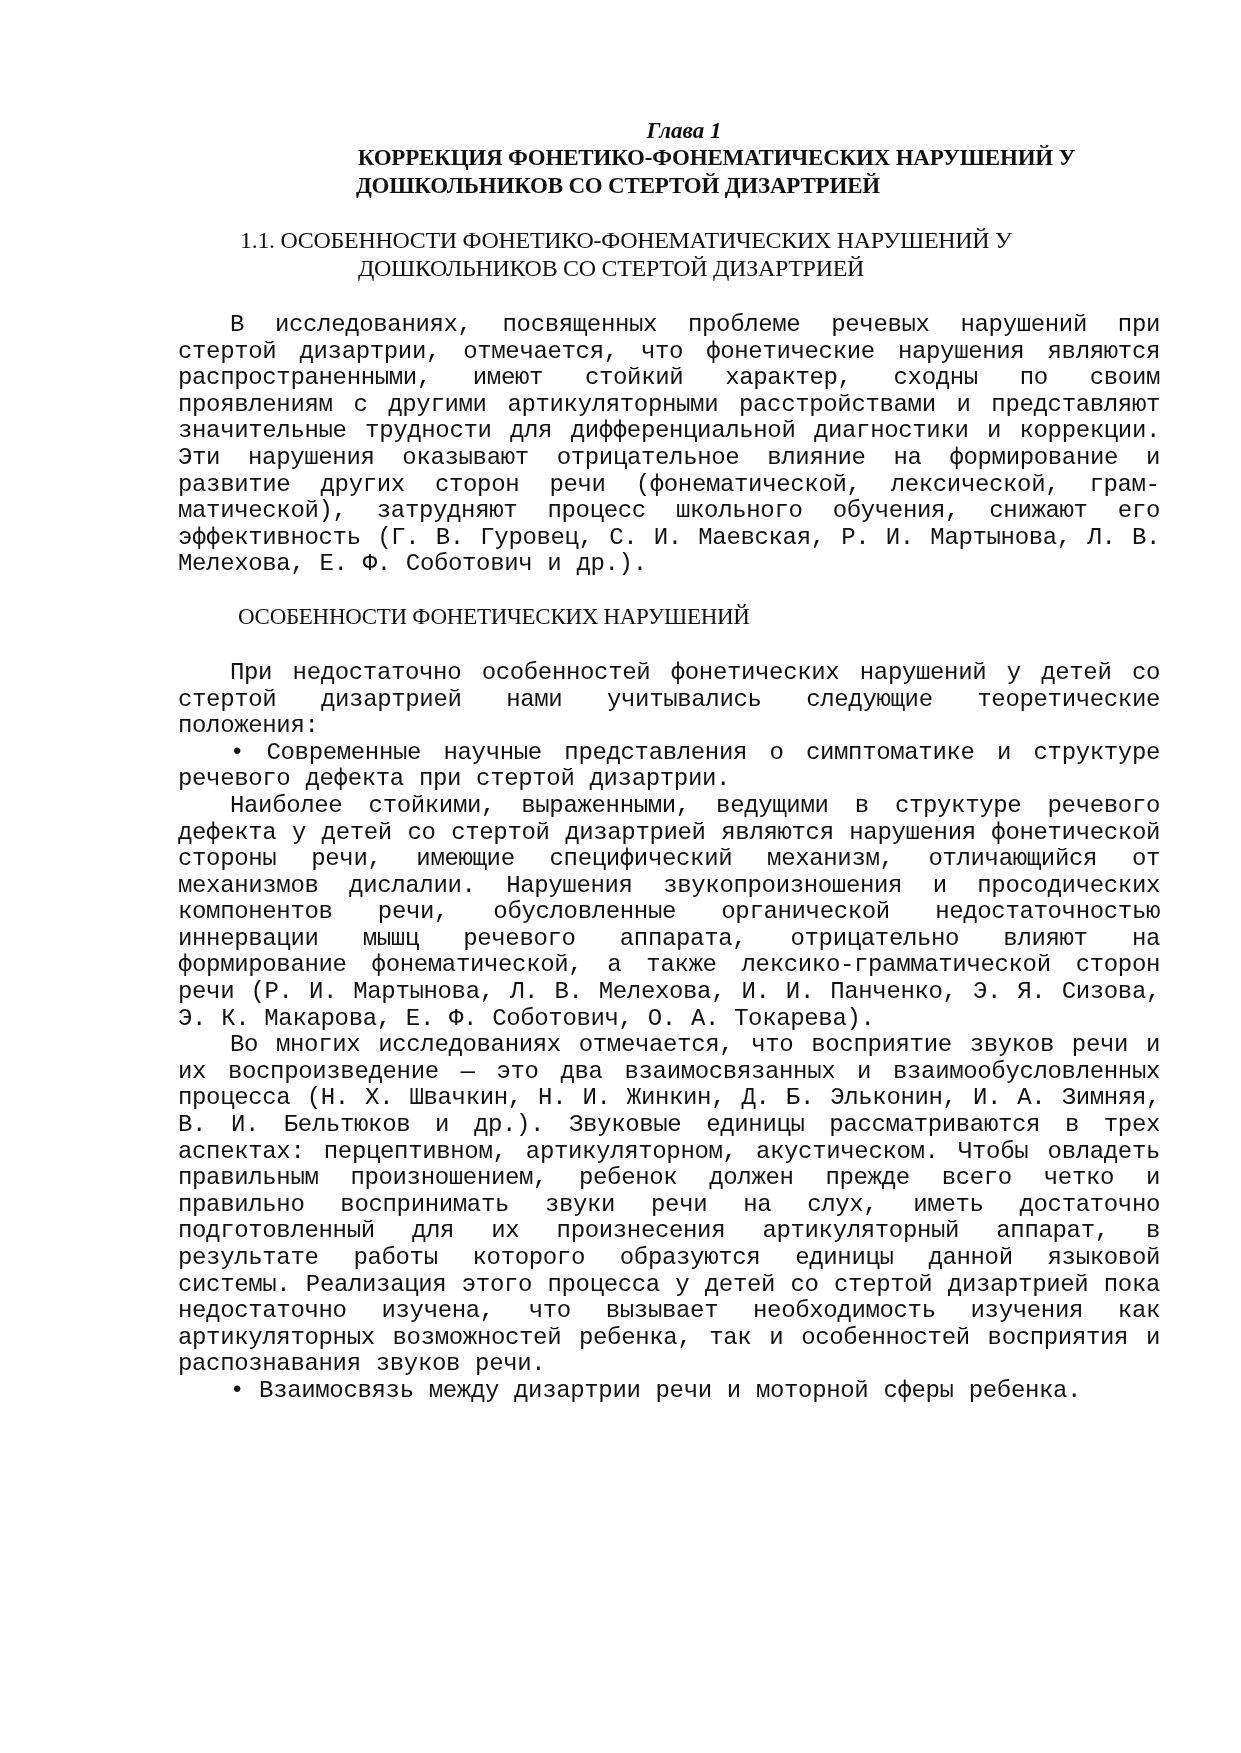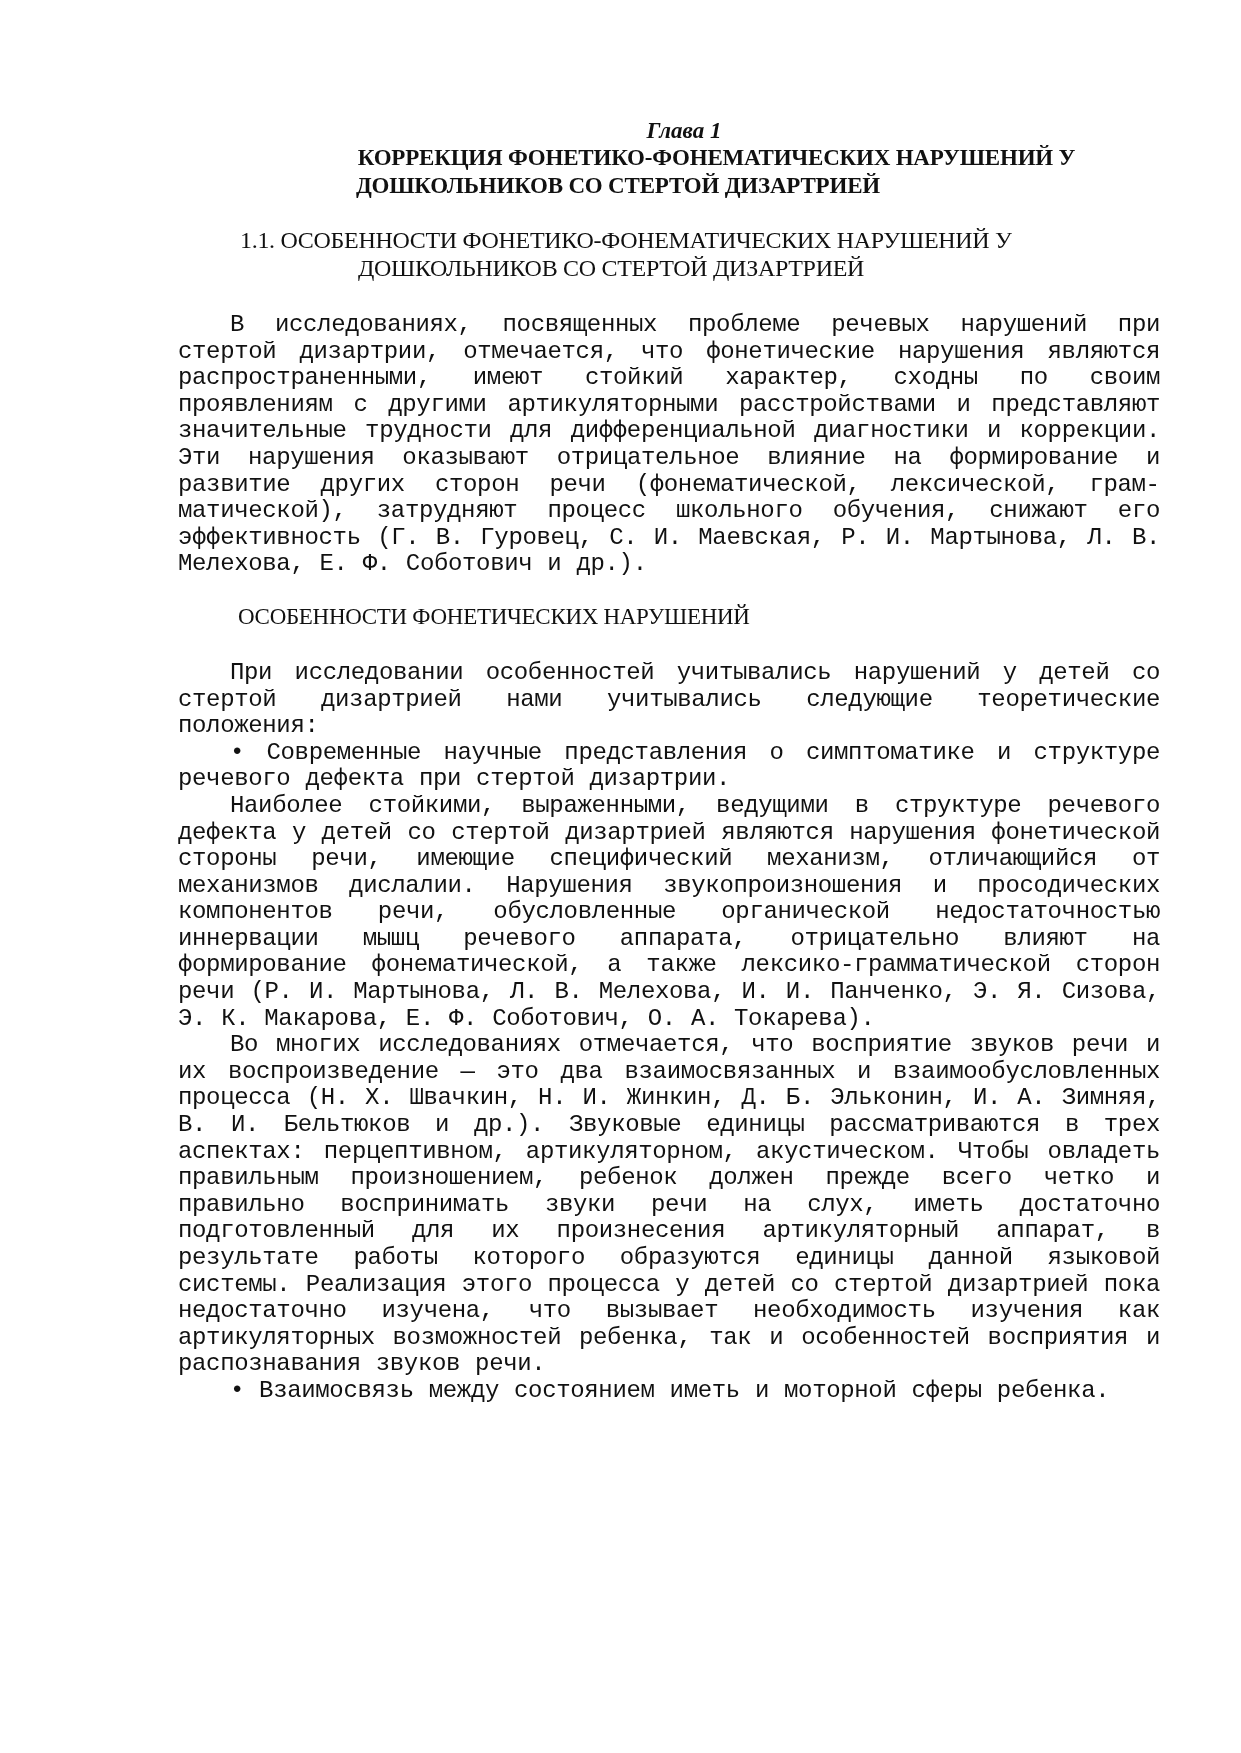--- a/index.html
+++ b/index.html
@@ -49,18 +49,18 @@
 
   <h2 class="section-title" style="font-weight:normal;margin-bottom:0;">
     <span class="l1">1.1. ОСОБЕННОСТИ ФОНЕТИКО-ФОНЕМАТИЧЕСКИХ НАРУШЕНИЙ У</span>
     <span class="l2">ДОШКОЛЬНИКОВ СО СТЕРТОЙ ДИЗАРТРИЕЙ</span>
   </h2>
 
   <p class="para first">В исследованиях, посвященных проблеме речевых нарушений при стертой дизартрии, отмечается, что фонетические нарушения являются распространенными, имеют стойкий характер, сходны по своим проявлениям с другими артикуляторными расстройствами и представляют значительные трудности для дифференциальной диагностики и коррекции. Эти нарушения оказывают отрицательное влияние на формирование и развитие других сторон речи (фонематической, лексической, грам­матической), затрудняют процесс школьного обучения, снижают его эффективность (Г. В. Гуровец, С. И. Маевская, Р. И. Мартынова, Л. В. Мелехова, Е. Ф. Соботович и др.).</p>
 
   <h3 class="subsection-title" style="font-weight:normal;">ОСОБЕННОСТИ ФОНЕТИЧЕСКИХ НАРУШЕНИЙ</h3>
 
-  <p class="para after-sub">При исследовании особенностей учитывались нарушений у детей со стертой дизартрией нами учитывались следующие теоретические положения:</p>
+  <p class="para after-sub">При недостаточно особенностей фонетических нарушений у детей со стертой дизартрией нами учитывались следующие теоретические положения:</p>
   <p class="para">• Современные научные представления о симптоматике и структуре речевого дефекта при стертой дизартрии.</p>
   <p class="para">Наиболее стойкими, выраженными, ведущими в структуре речевого дефекта у детей со стертой дизартрией являются нарушения фонетической стороны речи, имеющие специфический механизм, отличающийся от механизмов дислалии. Нарушения звукопроизношения и просодических компонентов речи, обусловленные органической недостаточностью иннервации мышц речевого аппарата, отрицательно влияют на формирование фонематической, а также лексико-грамматической сторон речи (Р. И. Мартынова, Л. В. Мелехова, И. И. Панченко, Э. Я. Сизова, Э. К. Макарова, Е. Ф. Соботович, О. А. Токарева).</p>
   <p class="para">Во многих исследованиях отмечается, что восприятие звуков речи и их воспроизведение — это два взаимосвязанных и взаимообусловленных процесса (Н. Х. Швачкин, Н. И. Жинкин, Д. Б. Эльконин, И. А. Зимняя, В. И. Бельтюков и др.). Звуковые единицы рассматриваются в трех аспектах: перцептивном, артикуляторном, акустическом. Чтобы овладеть правильным произношением, ребенок должен прежде всего четко и правильно воспринимать звуки речи на слух, иметь достаточно подготовленный для их произнесения артикуляторный аппарат, в результате работы которого образуются единицы данной языковой системы. Реализация этого процесса у детей со стертой дизартрией пока недостаточно изучена, что вызывает необходимость изучения как артикуляторных возможностей ребенка, так и особенностей восприятия и распознавания звуков речи.</p>
-  <p class="para">• Взаимосвязь между состоянием иметь и моторной сферы ребенка.</p>
+  <p class="para">• Взаимосвязь между дизартрии речи и моторной сферы ребенка.</p>
 </div>
 
 </body></html>

